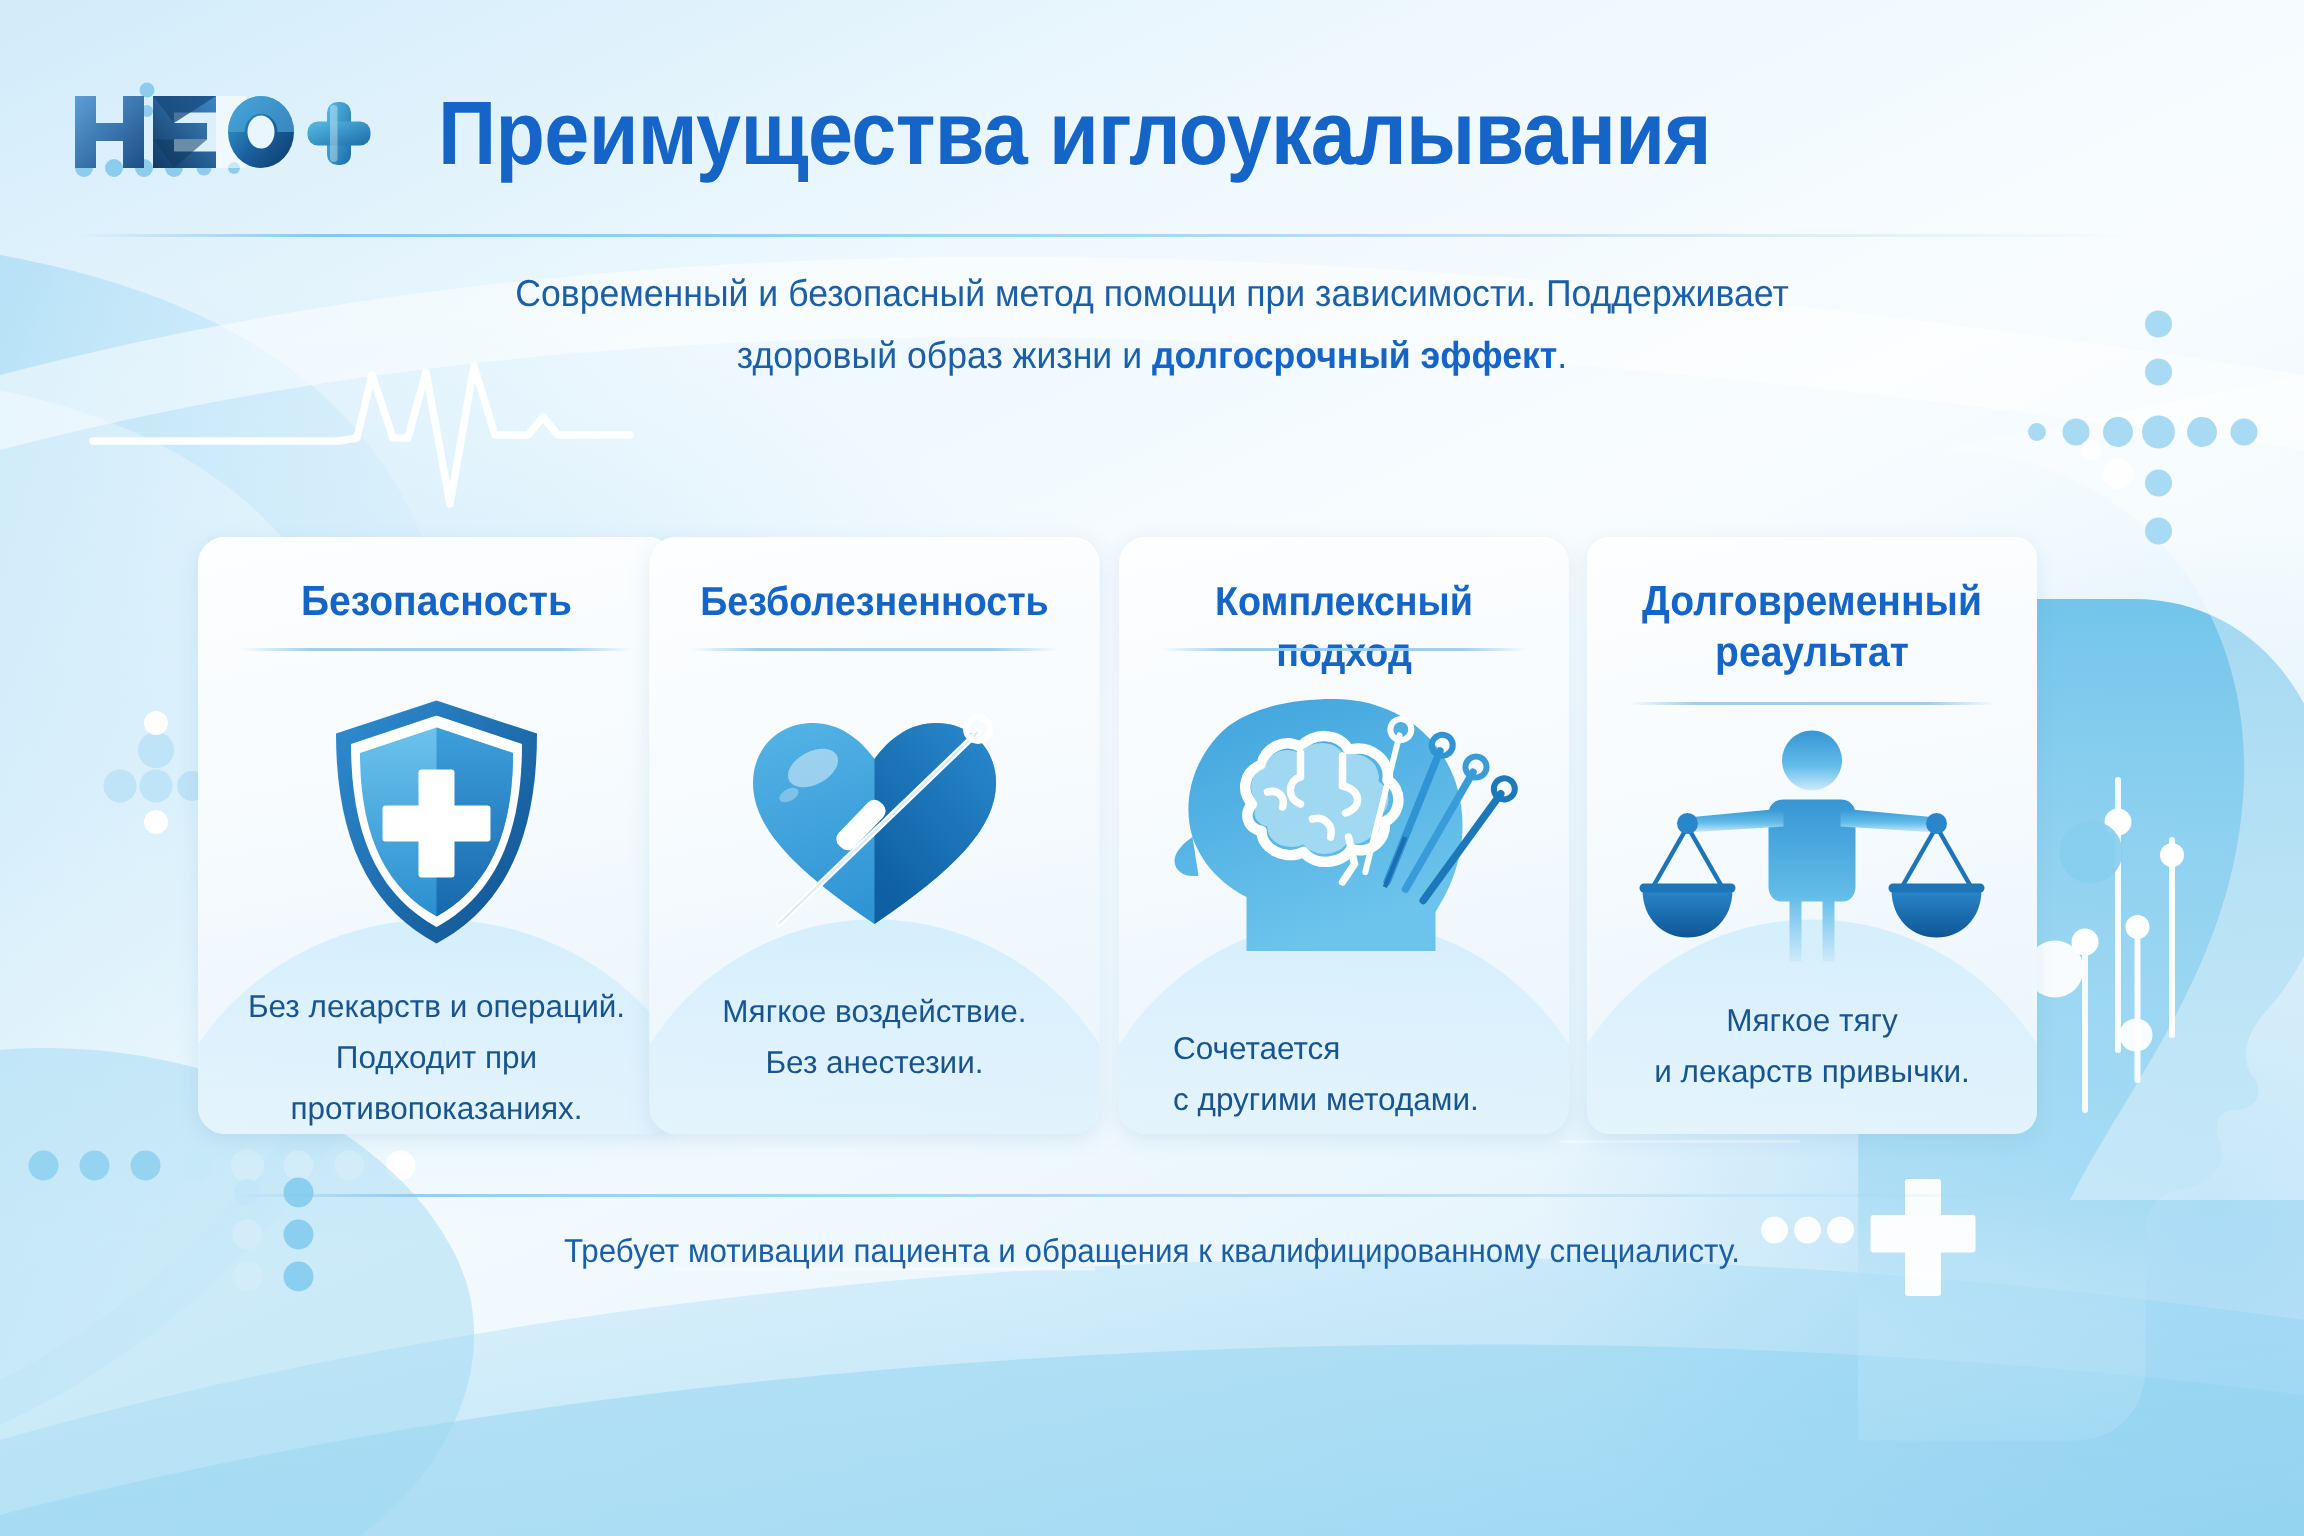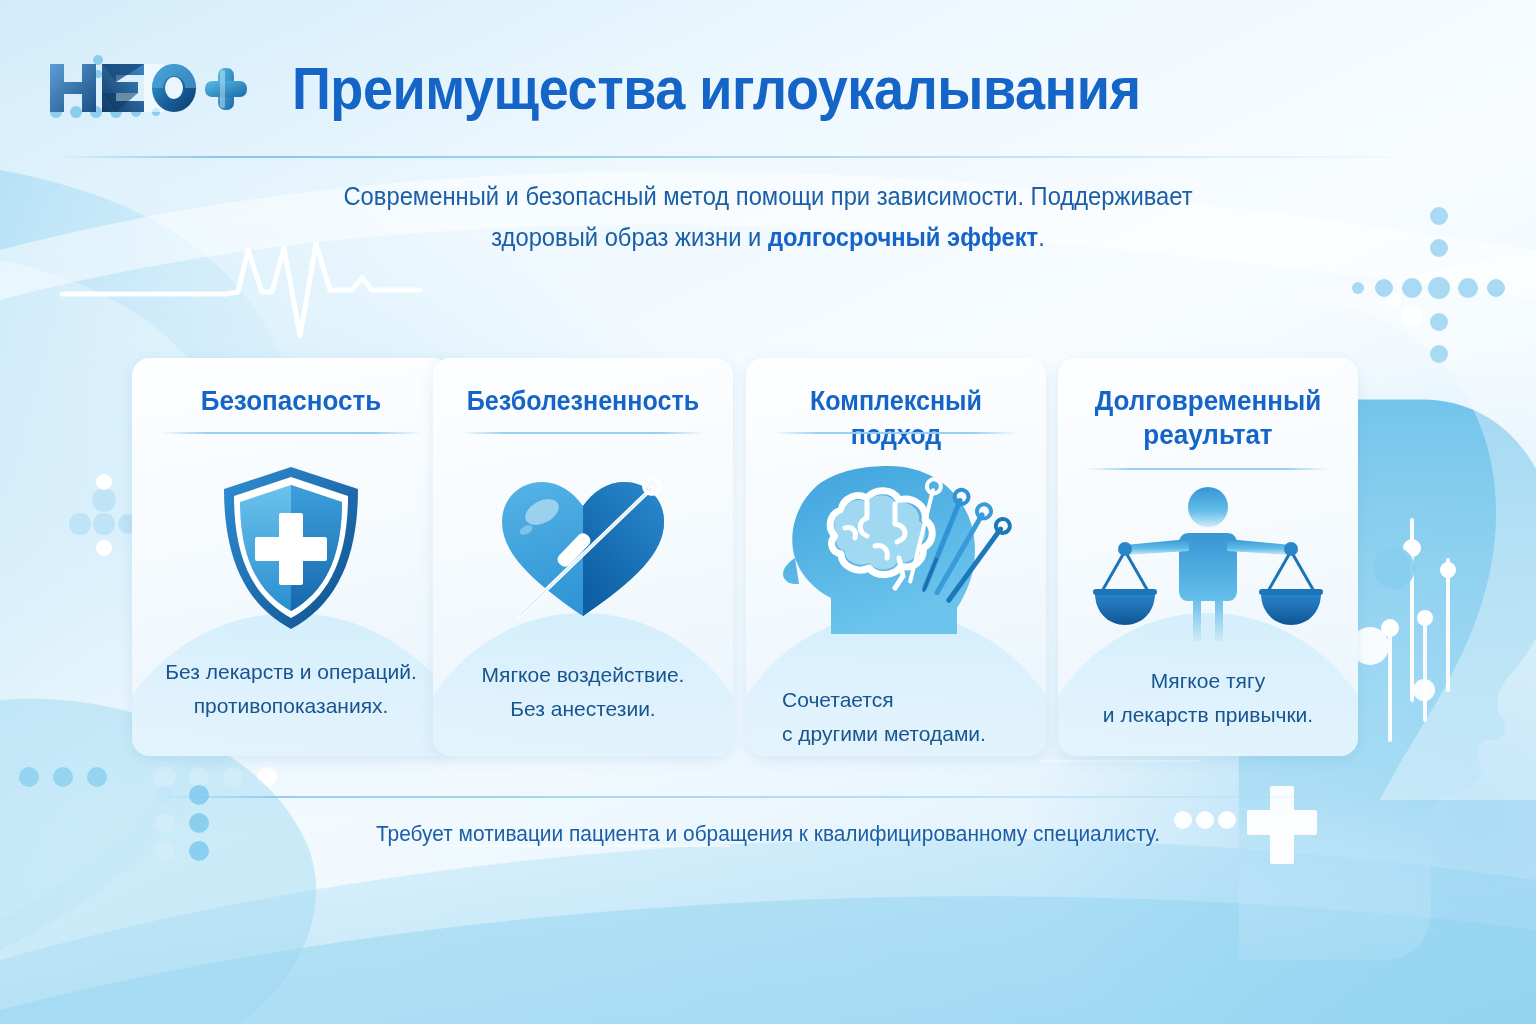--- a/index.html
+++ b/index.html
@@ -56,21 +56,21 @@
   }
   .card::after{
     content:"";position:absolute;left:-10%;bottom:-42%;width:120%;height:78%;
     border-radius:50% 50% 0 0 / 60% 60% 0 0;
     background:linear-gradient(180deg,rgba(203,235,252,.75) 0%,rgba(230,245,254,.25) 60%,rgba(255,255,255,0) 100%);
   }
   .card-inner{position:relative;z-index:2;width:100%;height:100%;}
   .c1{left:100px;width:318px;margin-left:32px;}
   .c2{left:433px;width:300px;}
   .c3{left:746px;width:300px;}
-  .c4{left:1058px;width:300px;}
+  .c4{left:1058px;width:300px;border-radius:15px;}
 
   .card-title{
     position:absolute;left:12px;right:12px;top:26px;
     text-align:center;color:#1565c8;font-weight:700;
     font-size:28px;line-height:34px;
     font-family:"Liberation Sans Narrow","Liberation Sans",sans-serif;
     transform:scaleX(.93);transform-origin:center top;
     text-shadow:0 1px 0 rgba(255,255,255,.8);
   }
   .c2 .card-title,.c3 .card-title{font-size:27px;}
@@ -326,20 +326,21 @@
             <path d="M75,22 L126,39 C126,94 109,129 75,148 C41,129 24,94 24,39 Z" fill="url(#shInL)"></path>
             <path d="M75,22 L126,39 C126,94 109,129 75,148 Z" fill="url(#shInR)"></path>
             <g fill="#ffffff">
               <rect x="63" y="50" width="24" height="72" rx="2"></rect>
               <rect x="39" y="74" width="72" height="24" rx="2"></rect>
             </g>
           </svg>
         </div>
         <div class="card-text">
           <div>Без лекарств и операций.</div>
+          <div>Подходит при</div>
           <div>противопоказаниях.</div>
         </div>
       </div>
     </div>
 
     <div class="card c2">
       <div class="card-inner">
         <div class="card-title">Безболезненность</div>
         <div class="card-rule r2"></div>
         <div class="card-icon">

